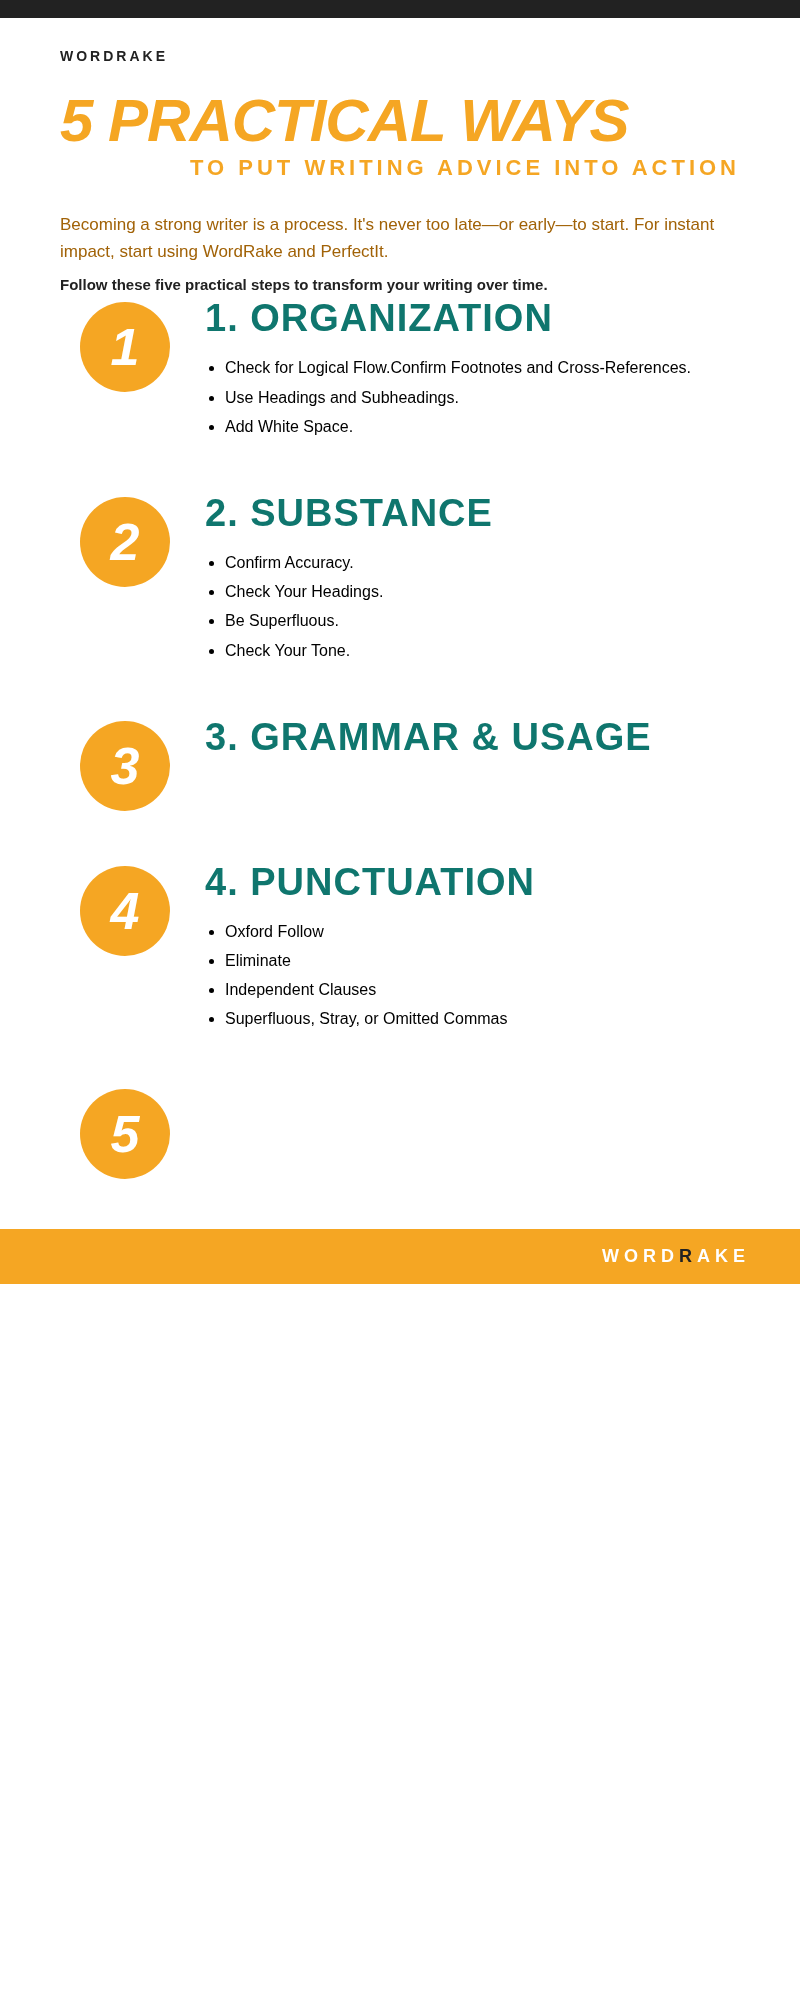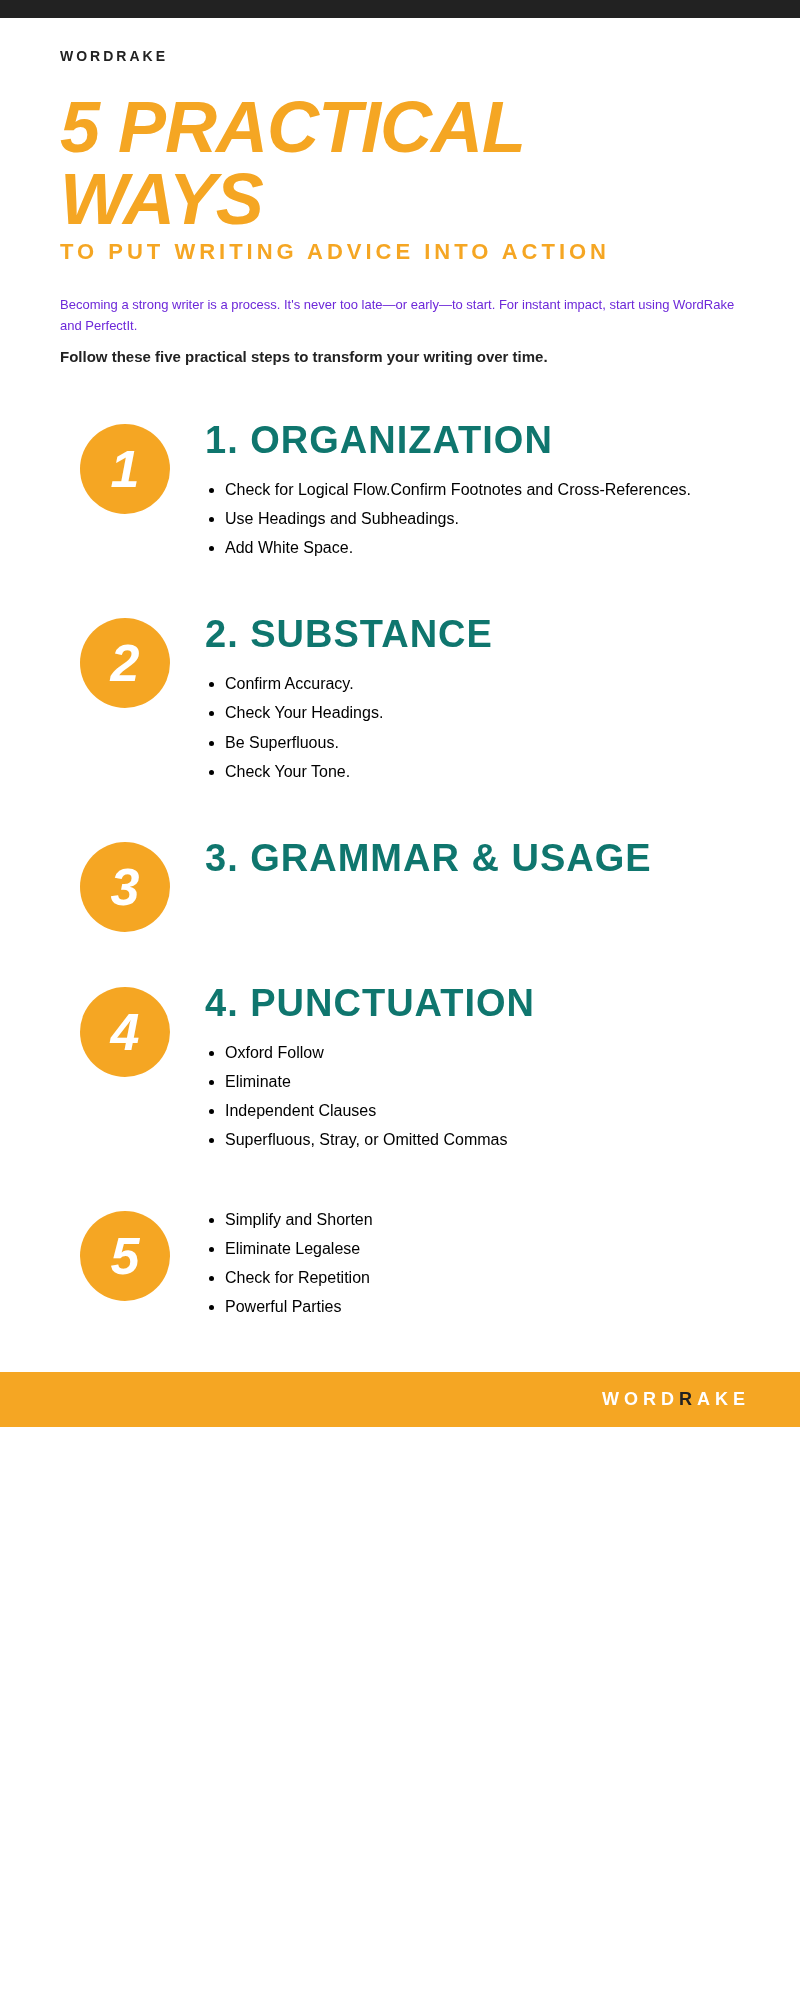--- a/index.html
+++ b/index.html
@@ -31,53 +31,53 @@
     .brand-name {
       font-size: 14px;
       font-weight: 900;
       letter-spacing: 3px;
       color: #222222;
       text-transform: uppercase;
       margin-bottom: 8px;
     }
 
     .main-title {
-      font-size: 72px;
+      font-size: 60px;
       font-weight: 900;
       color: #F5A623;
       line-height: 1.0;
       text-transform: uppercase;
       font-style: italic;
       letter-spacing: -1px;
       margin-bottom: 4px;
       margin-top: 27px;
     }
 
     .subtitle {
       font-size: 22px;
       font-weight: 700;
       color: #F5A623;
       text-transform: uppercase;
       letter-spacing: 4px;
       margin-bottom: 30px;
+      text-align: right;
     }
 
     .intro-text {
-      font-size: 13px;
-      color: #6d28d9;
+      font-size: 17px;
+      color: #a16207;
       line-height: 1.6;
       margin-bottom: 8px;
     }
 
     .intro-bold {
       font-size: 15px;
       font-weight: 700;
       color: #222222;
       line-height: 1.6;
-      margin-bottom: 50px;
     }
 
     .sections {
       padding: 0 20px;
     }
 
     .section {
       display: flex;
       align-items: flex-start;
       margin-bottom: 50px;
@@ -213,26 +213,20 @@
             <li>Independent Clauses</li>
             <li>Superfluous, Stray, or Omitted Commas</li>
           </ul>
         </div>
       </div>
       <div class="section">
         <div class="circle-number">
           <span>5</span>
         </div>
         <div class="section-content">
-          <ul class="section-list">
-            <li>Simplify and Shorten</li>
-            <li>Eliminate Legalese</li>
-            <li>Check for Repetition</li>
-            <li>Powerful Parties</li>
-          </ul>
         </div>
       </div>
     </div>
 
 </div>
 
 <div class="bottom-bar">
   <div class="bottom-brand">
     <span>WORD</span><span class="dot">R</span><span>AKE</span>
   </div>

